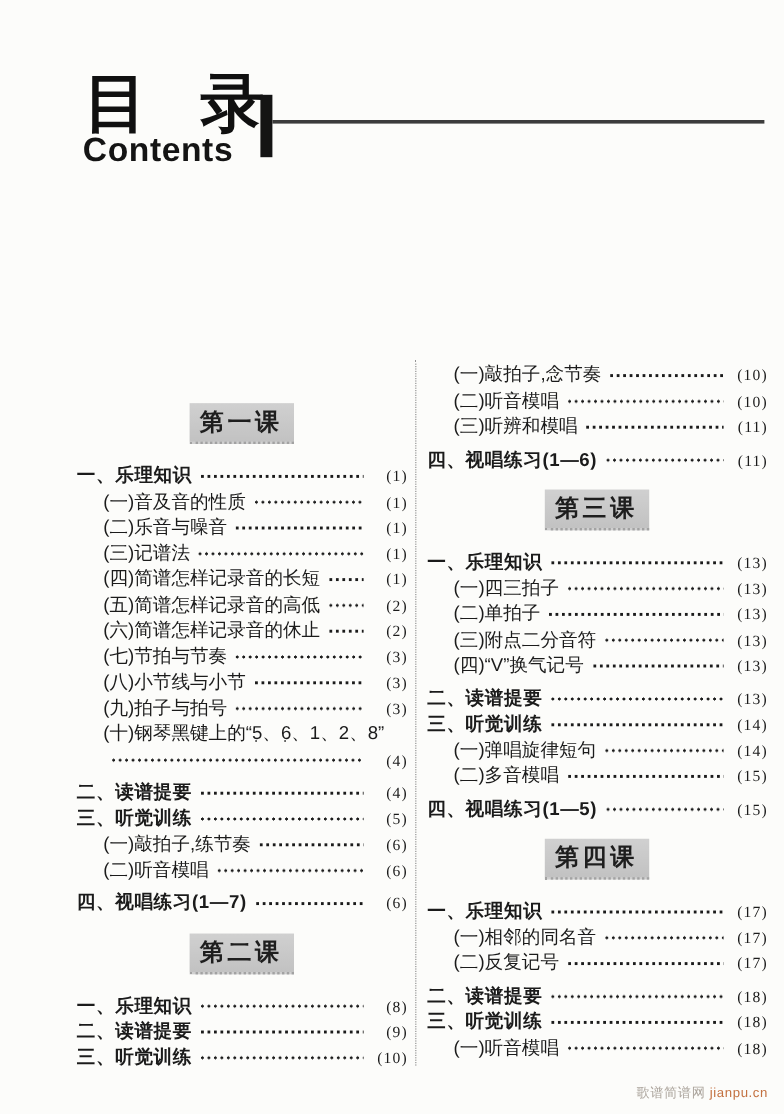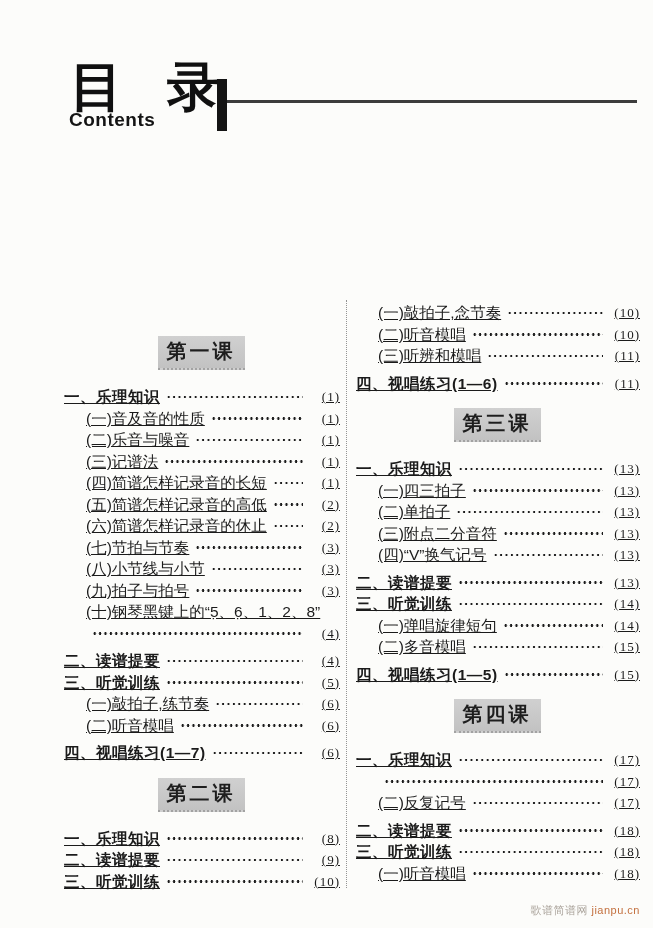--- a/index.html
+++ b/index.html
@@ -10,21 +10,21 @@
     color:#1b1b1b;
   }
   
   .title-cn{
     position:absolute;left:70px;top:60px;
     font-size:53px;font-weight:800;letter-spacing:44px;line-height:1;
     color:#101010;white-space:nowrap;
   }
   .title-en{
     position:absolute;left:69px;top:109px;
-    font-size:19px;font-weight:800;letter-spacing:.5px;color:#141414;
+    font-size:28px;font-weight:800;letter-spacing:.5px;color:#141414;
   }
   .title-bar{position:absolute;left:217px;top:79px;width:10px;height:52px;background:#141414;}
   .title-rule{position:absolute;left:227px;top:100px;width:410px;height:2.5px;background:#3c3c3c;}
   
   .col{position:absolute;}
   .col-left{left:62px;top:318px;width:278px;}
   .col-right{left:354px;top:302px;width:286px;}
   .col-divider{
     position:absolute;left:346px;top:300px;height:588px;width:0;
     border-left:1.5px dotted #949494;
@@ -35,21 +35,20 @@
     background:linear-gradient(180deg,#d0d0d0,#c2c2c2);
     border-bottom:2px dotted #a2a2a2;
     font-size:20px;font-weight:700;letter-spacing:3px;color:#1e1e1e;
   }
   .col > .lesson-header:first-child{margin-top:18px;}
   
   .toc-entry{
     display:flex;align-items:center;
     line-height:21.5px;font-size:15.5px;
     padding-left:2px;
-    text-decoration:underline;
   }
   .toc-entry.indent{padding-left:24px;}
   .toc-entry.gap-top{margin-top:6px;}
   .entry-label{white-space:nowrap;font-weight:500;}
   .toc-entry.bold .entry-label{font-weight:800;letter-spacing:.5px;}
   .dot-leader{
     flex:1 1 auto;align-self:stretch;margin:0 3px 0 6px;min-width:10px;
     background-image:radial-gradient(circle,#1b1b1b 1.15px,rgba(0,0,0,0) 1.45px);
     background-size:5.4px 21.5px;background-position:left center;background-repeat:repeat-x;
   }
@@ -251,20 +250,21 @@
         <span class="dot-leader"></span>
         <span class="entry-page">(15)</span>
       </div>
       <div class="lesson-header">第四课</div>
       <div class="toc-entry bold">
         <span class="entry-label">一、乐理知识</span>
         <span class="dot-leader"></span>
         <span class="entry-page">(17)</span>
       </div>
       <div class="toc-entry indent">
+        <span class="entry-label">(一)相邻的同名音</span>
         <span class="dot-leader"></span>
         <span class="entry-page">(17)</span>
       </div>
       <div class="toc-entry indent">
         <span class="entry-label">(二)反复记号</span>
         <span class="dot-leader"></span>
         <span class="entry-page">(17)</span>
       </div>
       <div class="toc-entry bold gap-top">
         <span class="entry-label">二、读谱提要</span>

